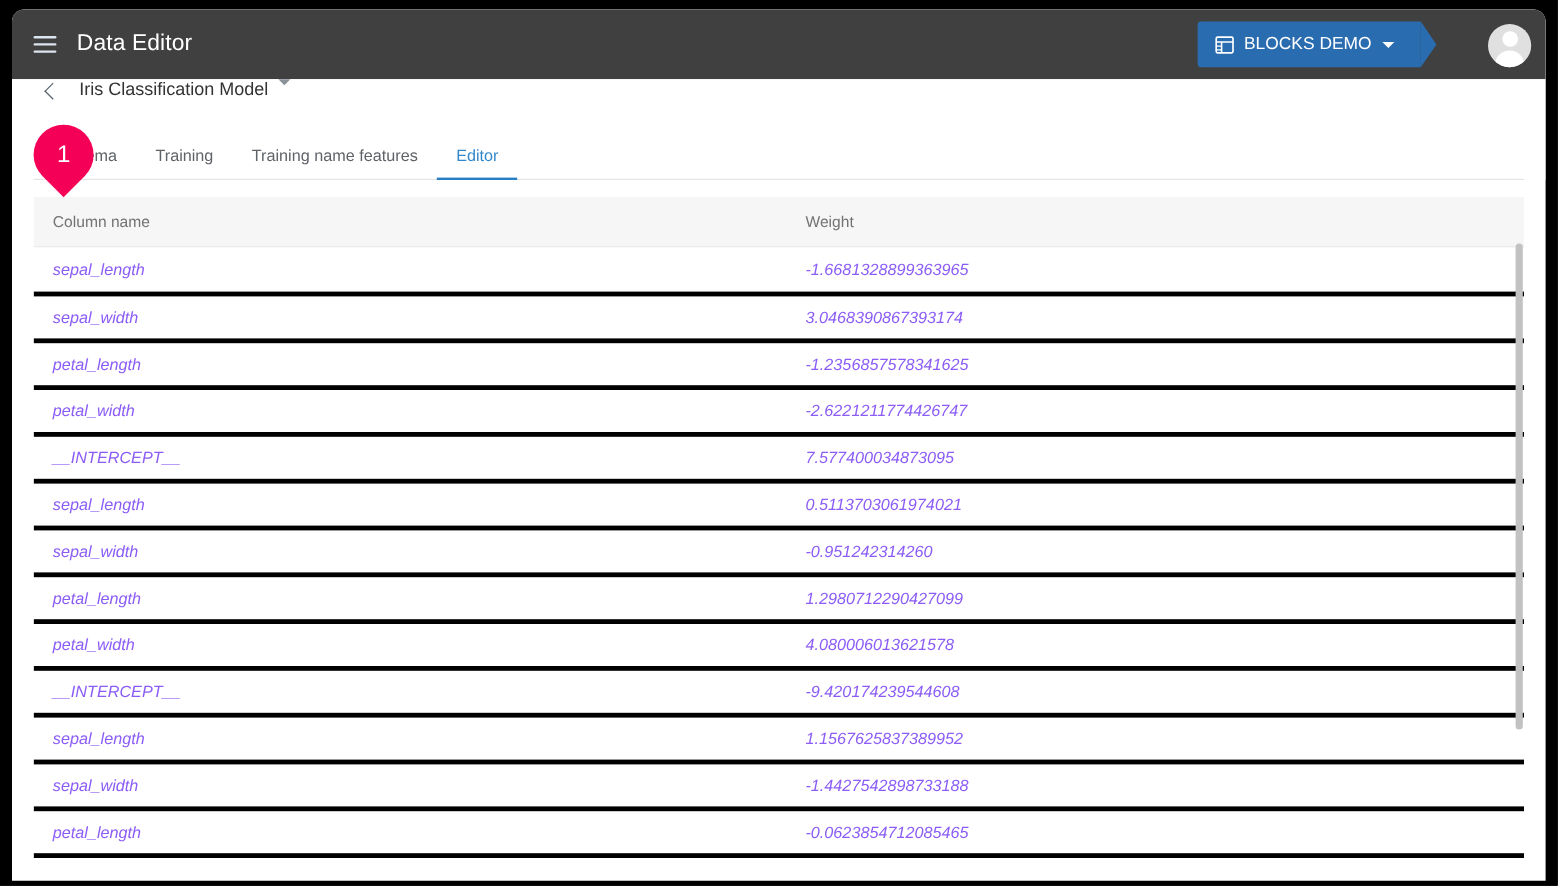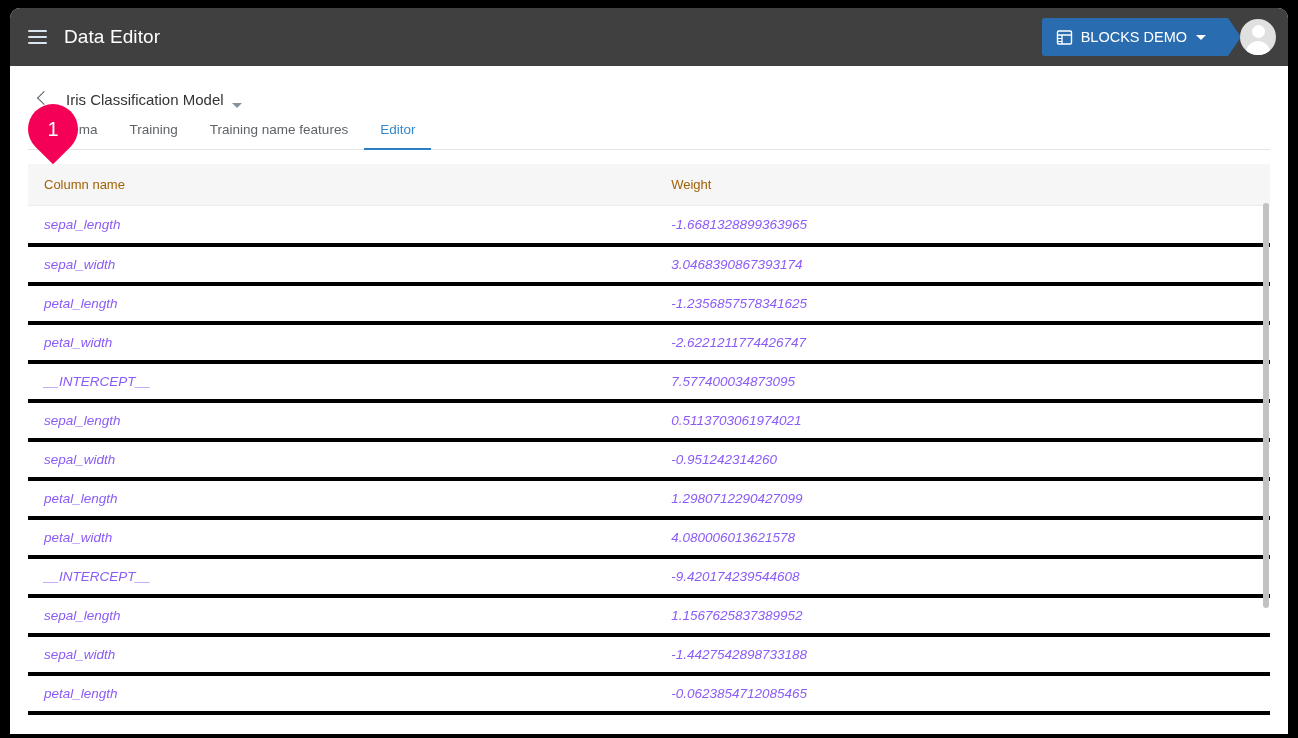--- a/index.html
+++ b/index.html
@@ -54,22 +54,23 @@
   }
   #app-title {
     color: #ffffff;
     font-size: 19px;
     letter-spacing: .1px;
     white-space: nowrap;
   }
   #appbar-right {
     margin-left: auto;
     display: flex;
-    align-items: center;
+    align-items: flex-end;
     height: 38px;
+    gap: 44px;
   }
   .crumb {
     position: relative;
     display: flex;
     align-items: center;
     height: 38px;
     padding: 0 10px 0 14px;
     color: #ffffff;
     font-size: 14.5px;
     white-space: nowrap;
@@ -132,21 +133,21 @@
   }
 
   
   #subhead {
     position: relative;
     background: #ffffff;
     padding: 0 18px;
   }
   #titlerow {
     display: flex;
-    align-items: flex-end;
+    align-items: flex-start;
     height: 42px;
     padding-left: 4px;
   }
   #back-chevron {
     width: 20px; height: 20px;
     position: relative;
     cursor: pointer;
     margin-right: 14px;
     flex: 0 0 auto;
   }
@@ -207,21 +208,21 @@
   table {
     width: 100%;
     border-collapse: collapse;
     table-layout: fixed;
   }
   thead th {
     background: #f6f6f6;
     text-align: left;
     font-size: 13px;
     font-weight: normal;
-    color: #a16207;
+    color: #737373;
     padding: 13px 0 13px 16px;
     height: 38px;
     border-bottom: 1px solid #ebebeb;
   }
   tbody td {
     font-size: 13.5px;
     color: #8b5cf6;
     padding: 0 0 0 16px;
     height: 39px;
     border-bottom: 4px solid #000000;

